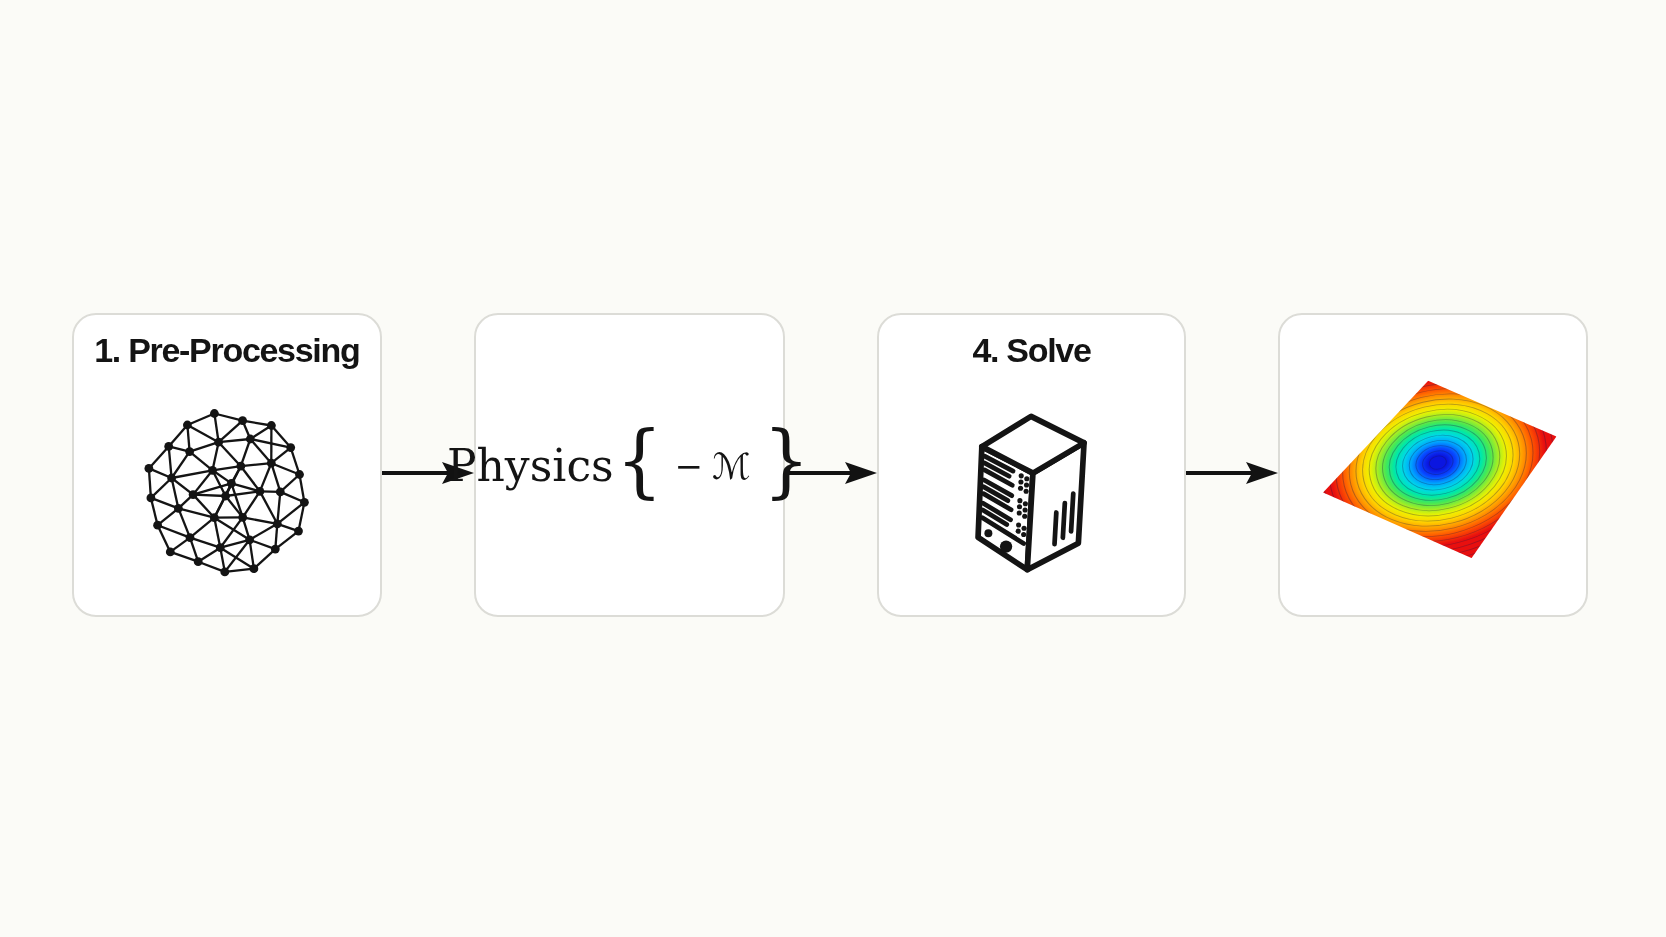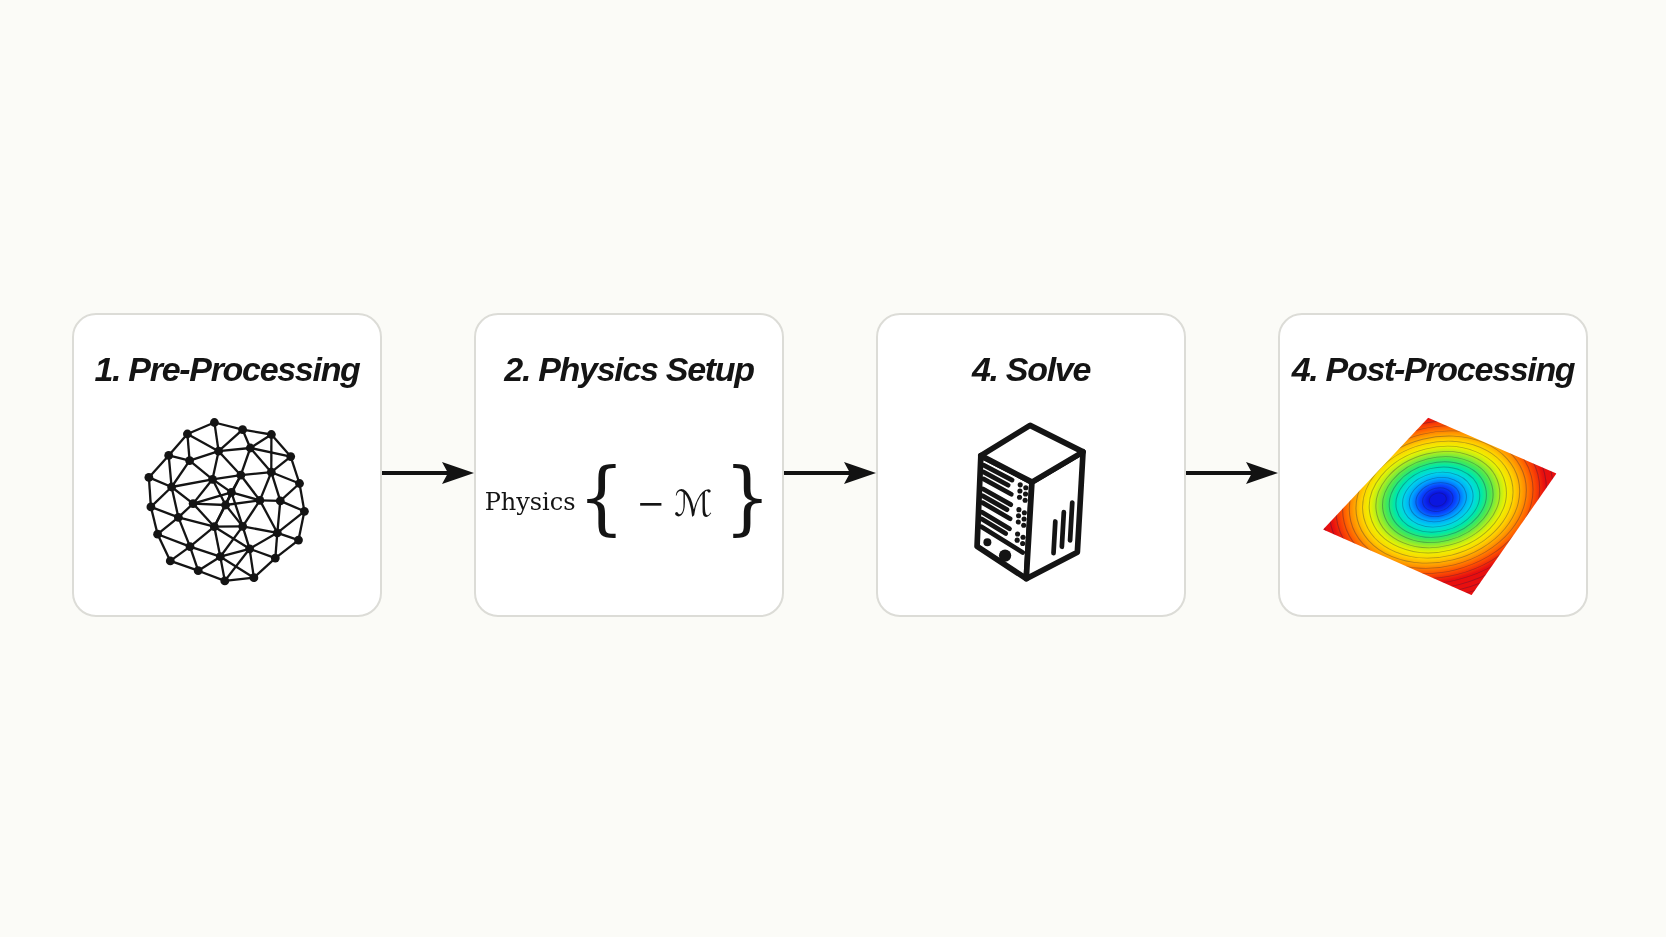--- a/index.html
+++ b/index.html
@@ -13,37 +13,37 @@
     display:flex;align-items:stretch;justify-content:space-between;
   }
   .card{
     width:311px;box-sizing:border-box;
     background:var(--card-bg,#ffffff);
     border:2px solid var(--card-border,#dcdcd7);
     border-radius:24px;
     display:flex;flex-direction:column;align-items:center;
   }
   .card h2{
-    margin:35px 8px 0;
+    margin:16px 8px 0;
     font-size:34px;font-weight:700;letter-spacing:-1.3px;
-    color:var(--ink,#141414);white-space:nowrap;font-style:italic;
+    color:var(--ink,#141414);white-space:nowrap;
   }
   .icon-wrap{
     flex:1;width:100%;display:flex;align-items:center;justify-content:center;
   }
   .flow-arrow{
     flex:1;display:flex;align-items:center;justify-content:center;
     padding-top:16px;
   }
   .equation{
     display:flex;align-items:center;
     font-family:"DejaVu Serif","Liberation Serif",serif;
     color:var(--ink,#141414);
   }
-  .eq-word{font-size:24px;margin-right:0;text-align:right;}
+  .eq-word{font-size:44px;margin-right:0;text-align:right;}
   .eq-brace{
     font-size:80px;font-weight:400;line-height:0.85;
     transform:scaleX(0.92) translateY(-4px);
   }
   .eq-inner{
     font-size:34px;display:flex;align-items:center;gap:9px;
     margin:0 10px;padding-top:2px;
   }
   .eq-symbol{
     font-family:"DejaVu Serif","DejaVu Sans",serif;
@@ -200,21 +200,20 @@
   </section>
 
   <div class="flow-arrow">
     <svg class="arrow-svg" width="92" height="28" viewBox="0 0 92 28">
         <line x1="0" y1="14" x2="66" y2="14" stroke="#121212" stroke-width="4"></line>
         <polygon points="60,3 92,14 60,25 66,14" fill="#121212"></polygon>
       </svg>
   </div>
 
   <section class="card">
-    <h2>2. Physics Setup</h2>
     <div class="icon-wrap">
       <div class="equation">
         <span class="eq-word">Physics</span>
         <span class="eq-brace">{</span>
         <span class="eq-inner">
           <span>−</span>
           <span class="eq-symbol">ℳ</span>
         </span>
         <span class="eq-brace">}</span>
       </div>
@@ -274,21 +273,20 @@
   </section>
 
   <div class="flow-arrow">
     <svg class="arrow-svg" width="92" height="28" viewBox="0 0 92 28">
         <line x1="0" y1="14" x2="66" y2="14" stroke="#121212" stroke-width="4"></line>
         <polygon points="60,3 92,14 60,25 66,14" fill="#121212"></polygon>
       </svg>
   </div>
 
   <section class="card">
-    <h2>4. Post-Processing</h2>
     <div class="icon-wrap">
       <svg id="contour-svg" width="270" height="193" viewBox="0 0 280 200">
         <defs>
           <clipPath id="plate-clip">
             <polygon points="135,12 268,70 180,196 26,128"></polygon>
           </clipPath>
           <radialGradient id="contour-grad" gradientUnits="userSpaceOnUse" cx="145" cy="97" r="112" gradientTransform="translate(145 97) rotate(-14) scale(1 0.75) translate(-145 -97)">
               <stop offset="0" stop-color="#0b16e0"></stop>
               <stop offset="0.09" stop-color="#0b16e0"></stop>
               <stop offset="0.17" stop-color="#0846ff"></stop>

